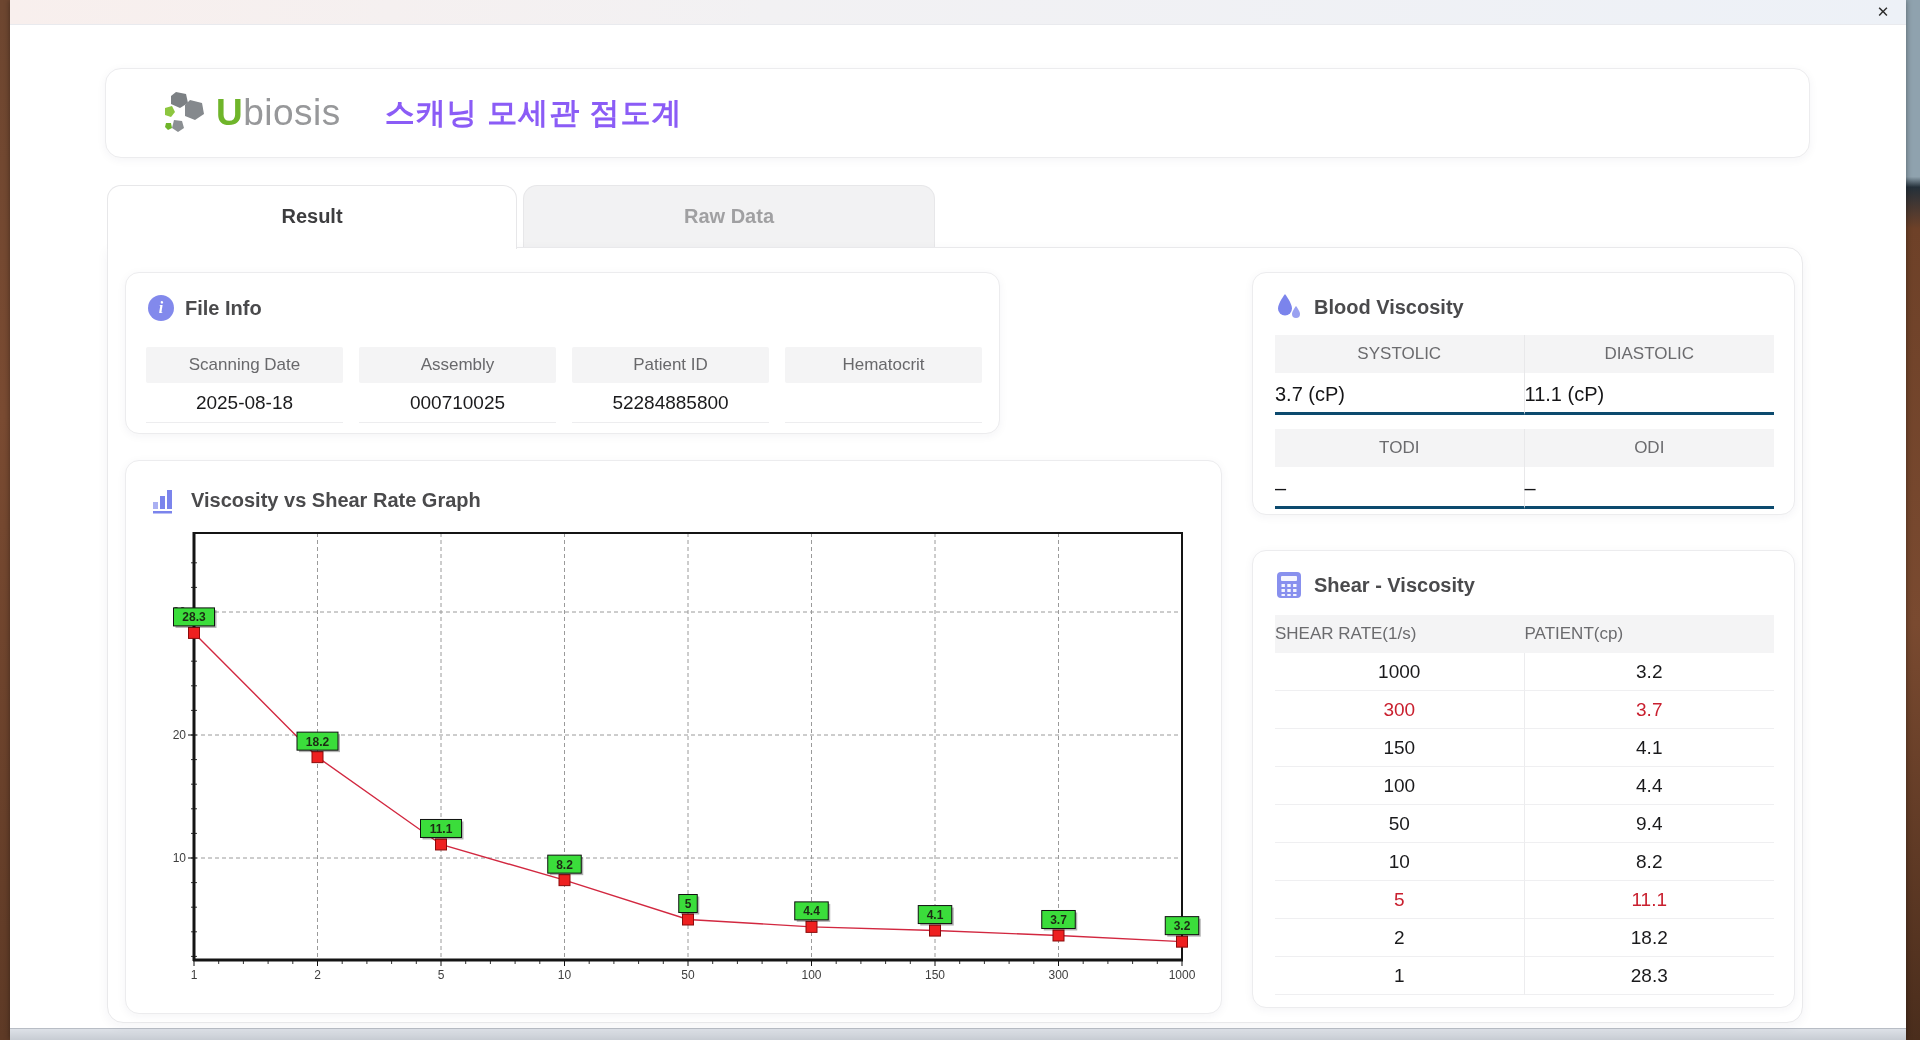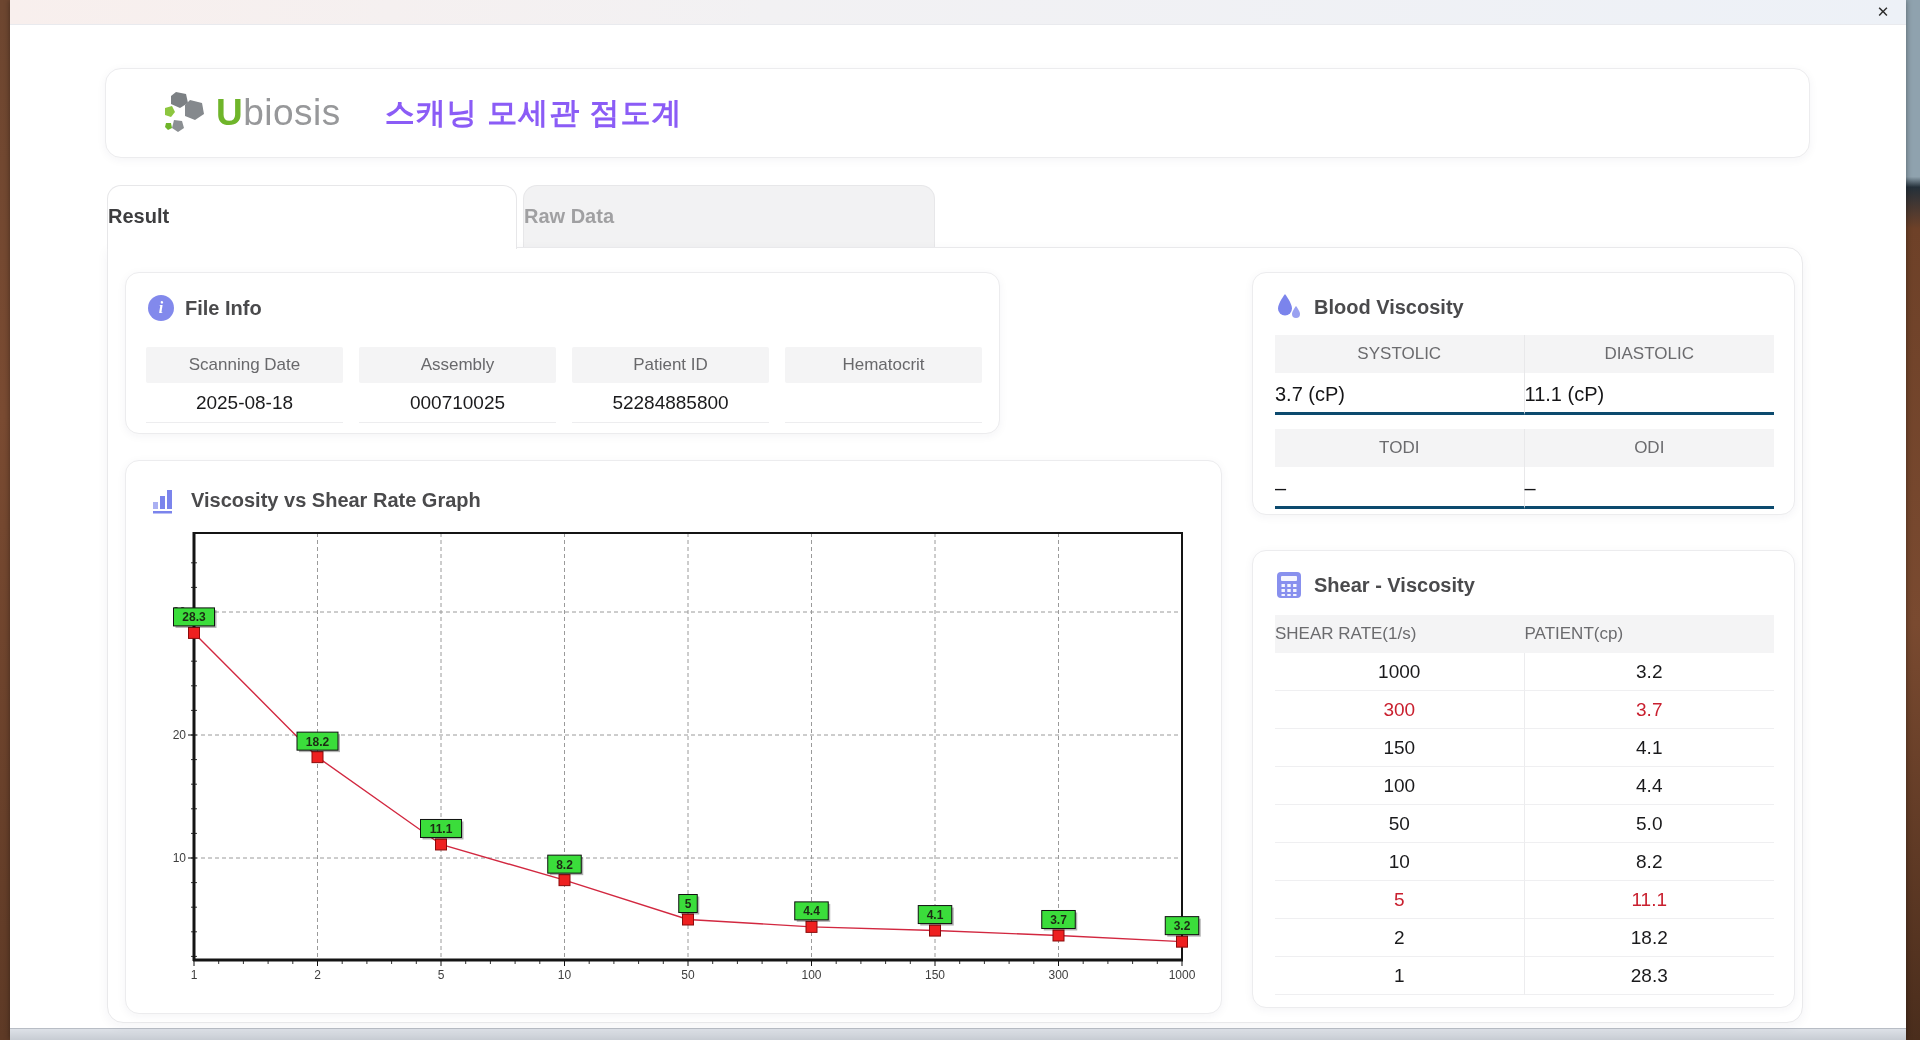--- a/index.html
+++ b/index.html
@@ -27,21 +27,21 @@
 
   
   #header-card { left:95px; top:68px; width:1705px; height:90px; border-radius:16px;
     display:flex; align-items:center; padding-left:56px; }
   .logo { display:flex; align-items:center; gap:6px; }
   .logo-text { font-size:37px; letter-spacing:.5px; font-weight:500; color:#97989a; }
   .logo-text .u { color:#6fb52a; font-weight:600; }
   .app-title { margin-left:44px; font-size:30px; font-weight:bold; color:#8b5cf6; letter-spacing:1px; }
 
   
-  .tab { position:absolute; top:185px; height:64px; text-align:left; line-height:60px;
+  .tab { position:absolute; top:185px; height:64px; text-align:center; line-height:60px;
     font-size:20px; font-weight:bold; border:1px solid #e7e7e9; border-bottom:none;
     border-radius:14px 14px 0 0; cursor:pointer; }
   #tab-result { left:97px; width:410px; background:#fff; color:#3d3d3f; z-index:3; height:64px; }
   #tab-rawdata { left:513px; width:412px; background:#f2f2f3; color:#a0a0a2; height:62px; z-index:1; }
 
   
   #panel { position:absolute; left:97px; top:247px; width:1696px; height:776px;
     background:#fff; border:1px solid #e9e9eb; border-radius:0 16px 16px 16px;
     box-shadow:0 3px 12px rgba(40,40,80,.05); z-index:2; }
 
@@ -357,21 +357,21 @@
       <div class="sv-row">
           <div>150</div>
           <div>4.1</div>
         </div>
       <div class="sv-row">
           <div>100</div>
           <div>4.4</div>
         </div>
       <div class="sv-row">
           <div>50</div>
-          <div>5.0</div>
+          <div>9.4</div>
         </div>
       <div class="sv-row">
           <div>10</div>
           <div>8.2</div>
         </div>
       <div class="sv-row hl">
           <div>5</div>
           <div>11.1</div>
         </div>
       <div class="sv-row">

